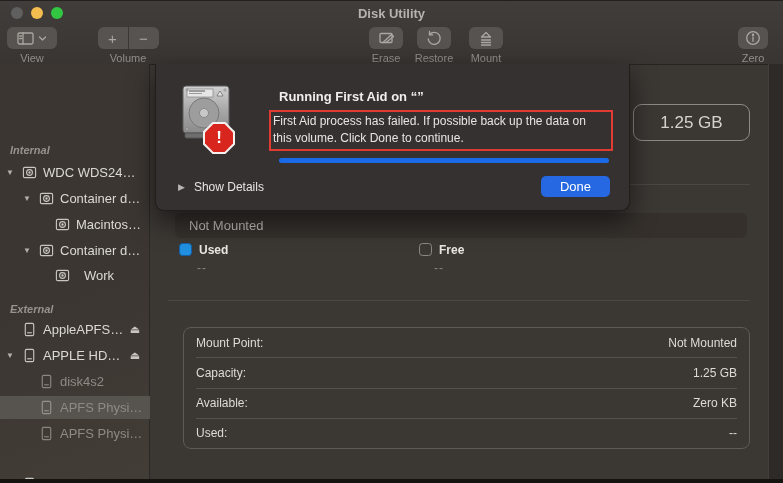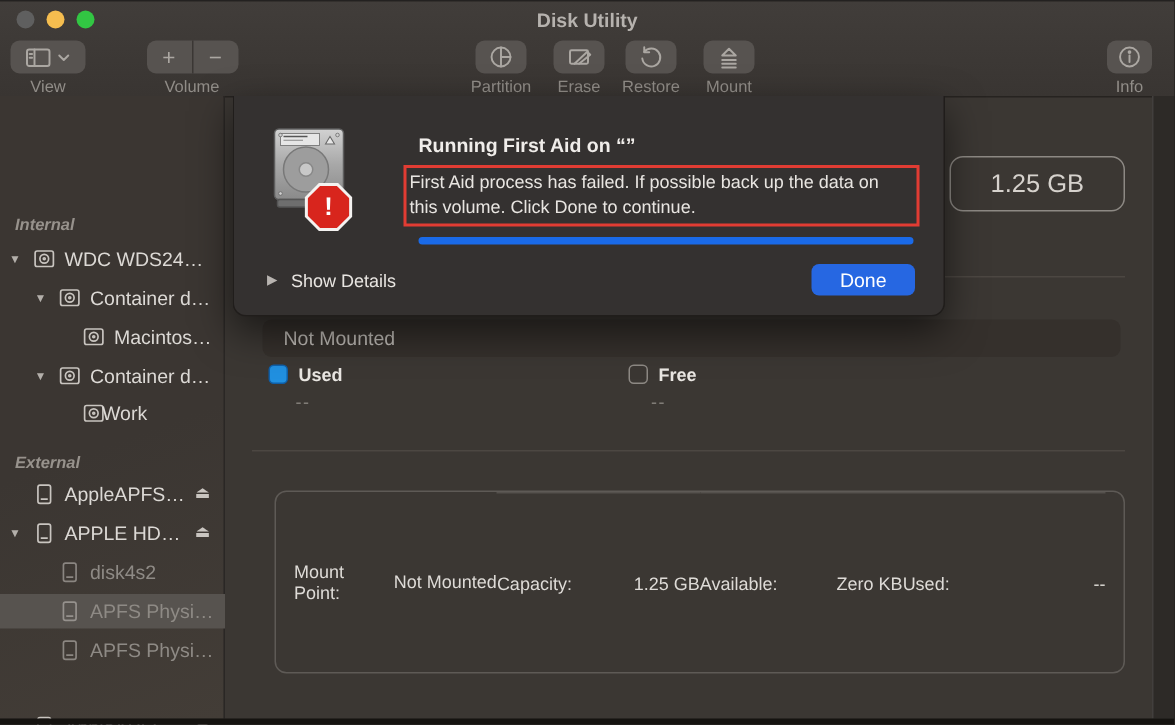--- a/index.html
+++ b/index.html
@@ -44,21 +44,21 @@
   .hdiv{position:absolute;height:1px;background:#4c4742;}
   .usage-bar{position:absolute;left:175px;top:212px;width:572px;height:25px;background:#35302c;
     border-radius:6px;line-height:25px;padding-left:14px;font-size:13px;color:#bfbbb6;box-sizing:border-box;}
   .swatch{position:absolute;width:13px;height:13px;border-radius:3.5px;box-sizing:border-box;}
   .swatch.used{background:#2190e0;border:1.5px solid #0f5fa8;}
   .swatch.free{border:1.5px solid #8d8984;}
   .leg-label{position:absolute;font-size:12px;font-weight:bold;color:#e9e6e2;}
   .leg-value{position:absolute;font-size:12px;color:#86827d;letter-spacing:1px;}
   .dtable{position:absolute;left:183px;top:326px;width:567px;height:122px;border:1px solid #5e5a56;
     border-radius:8px;display:flex;box-sizing:border-box;overflow:hidden;}
-  .dhalf{flex:1;display:flex;padding:0 12px;box-sizing:border-box;}
+  .dhalf{flex:1;display:flex;flex-direction:column;padding:0 12px;box-sizing:border-box;}
   .dhalf.right{border-left:1px solid #5a5652;}
   .trow{flex:1;display:flex;align-items:center;justify-content:space-between;font-size:12px;color:#dedbd7;}
   .trow+.trow{border-top:1px solid #55514d;}
   .trow .val{white-space:nowrap;}
   .right-strip{position:absolute;left:768px;top:63px;width:15px;height:415px;background:#2d2a27;border-left:1px solid rgba(255,255,255,0.10);box-sizing:border-box;}
   .bottom-strip{position:absolute;left:0;top:478px;width:783px;height:5px;background:#151310;}
   
   .dialog{position:absolute;left:155px;top:63px;width:475px;height:147px;background:#343130;
     border:1px solid #201d1b;border-top:none;border-radius:0 0 9px 9px;
     box-shadow:0 10px 26px rgba(0,0,0,.55);box-sizing:border-box;z-index:10;}
@@ -108,30 +108,20 @@
 
     <div class="tb-item" style="left:97px;width:62px;">
       <div class="tb-btn" style="width:61px;padding:0;">
         <div class="seg">+</div>
         <div class="seg">−</div>
       </div>
       <div class="tb-label">Volume</div>
     </div>
 
 
-    <div class="tb-item" style="left:306px;width:56px;">
-      <div class="tb-btn" style="width:34px;">
-        <svg class="tb-ic" width="16" height="16" viewBox="0 0 16 16">
-            <circle cx="8" cy="8" r="6.3"></circle>
-            <line x1="8" y1="1.7" x2="8" y2="14.3"></line>
-            <line x1="8" y1="8" x2="14.3" y2="8"></line>
-          </svg>
-      </div>
-      <div class="tb-label">Partition</div>
-    </div>
 
     <div class="tb-item" style="left:408px;width:52px;">
       <div class="tb-btn" style="width:34px;">
         <svg class="tb-ic" width="16" height="16" viewBox="0 0 16 16">
             <path d="M3.5,4.5 A6,6 0 1 1 2.2,9"></path>
             <polyline points="3.5,1.5 3.5,4.8 6.8,4.8"></polyline>
           </svg>
       </div>
       <div class="tb-label">Restore</div>
     </div>
@@ -159,21 +149,21 @@
     </div>
 
     <div class="tb-item" style="left:730px;width:46px;">
       <div class="tb-btn" style="width:30px;">
         <svg class="tb-ic" width="16" height="16" viewBox="0 0 16 16">
             <circle cx="8" cy="8" r="6.3"></circle>
             <line x1="8" y1="7" x2="8" y2="11.3"></line>
             <circle cx="8" cy="4.7" r="0.6"></circle>
           </svg>
       </div>
-      <div class="tb-label">Info</div>
+      <div class="tb-label">Zero</div>
     </div>
   </div>
 
   <div class="sidebar">
     <div class="s-header" style="top:79px;">Internal</div>
 
     <div class="s-row" style="top:97px;">
       <span class="disc" style="left:4px;">▼</span>
       <svg class="d-icon" style="left:22px;" width="15" height="15" viewBox="0 0 16 16">
           <rect x="1.5" y="2.5" width="13" height="11" rx="1.5"></rect>
@@ -211,21 +201,21 @@
         </svg>
       <span class="s-label" style="left:60px;">Container d…</span>
     </div>
 
     <div class="s-row" style="top:200px;">
       <svg class="d-icon" style="left:55px;" width="15" height="15" viewBox="0 0 16 16">
           <rect x="1.5" y="2.5" width="13" height="11" rx="1.5"></rect>
           <circle cx="8" cy="8" r="3.1"></circle>
           <circle cx="8" cy="8" r="0.7"></circle>
         </svg>
-      <span class="s-label" style="left:68px;">Work</span>
+      <span class="s-label" style="left:84px;">Work</span>
     </div>
 
     <div class="s-header" style="top:238px;">External</div>
 
     <div class="s-row" style="top:254px;">
       <svg class="d-icon" style="left:22px;" width="15" height="15" viewBox="0 0 16 16">
           <rect x="3.5" y="1.5" width="9" height="13" rx="1.5"></rect>
           <line x1="5.5" y1="11.5" x2="10.5" y2="11.5"></line>
         </svg>
       <span class="s-label" style="left:43px;">AppleAPFS…</span>

